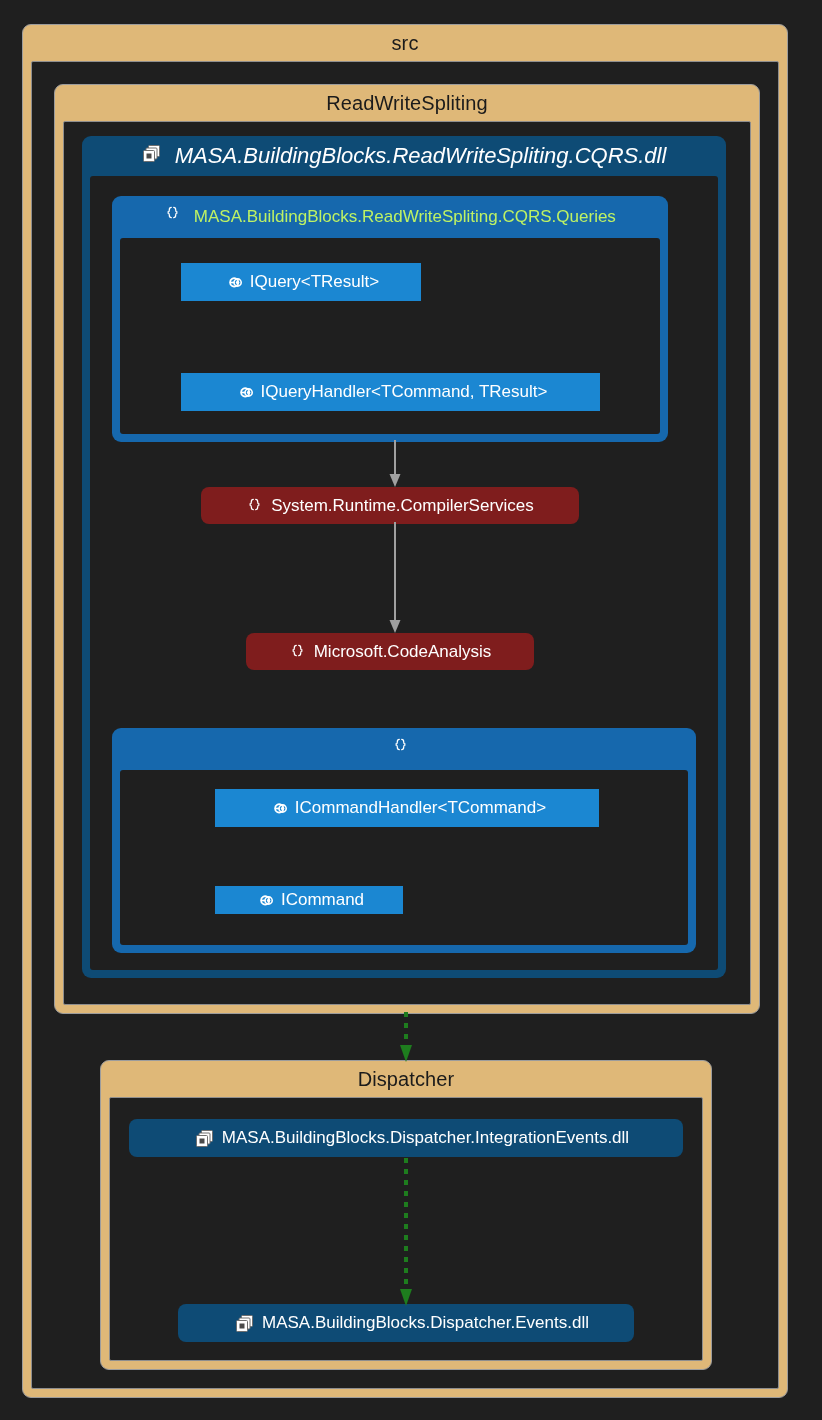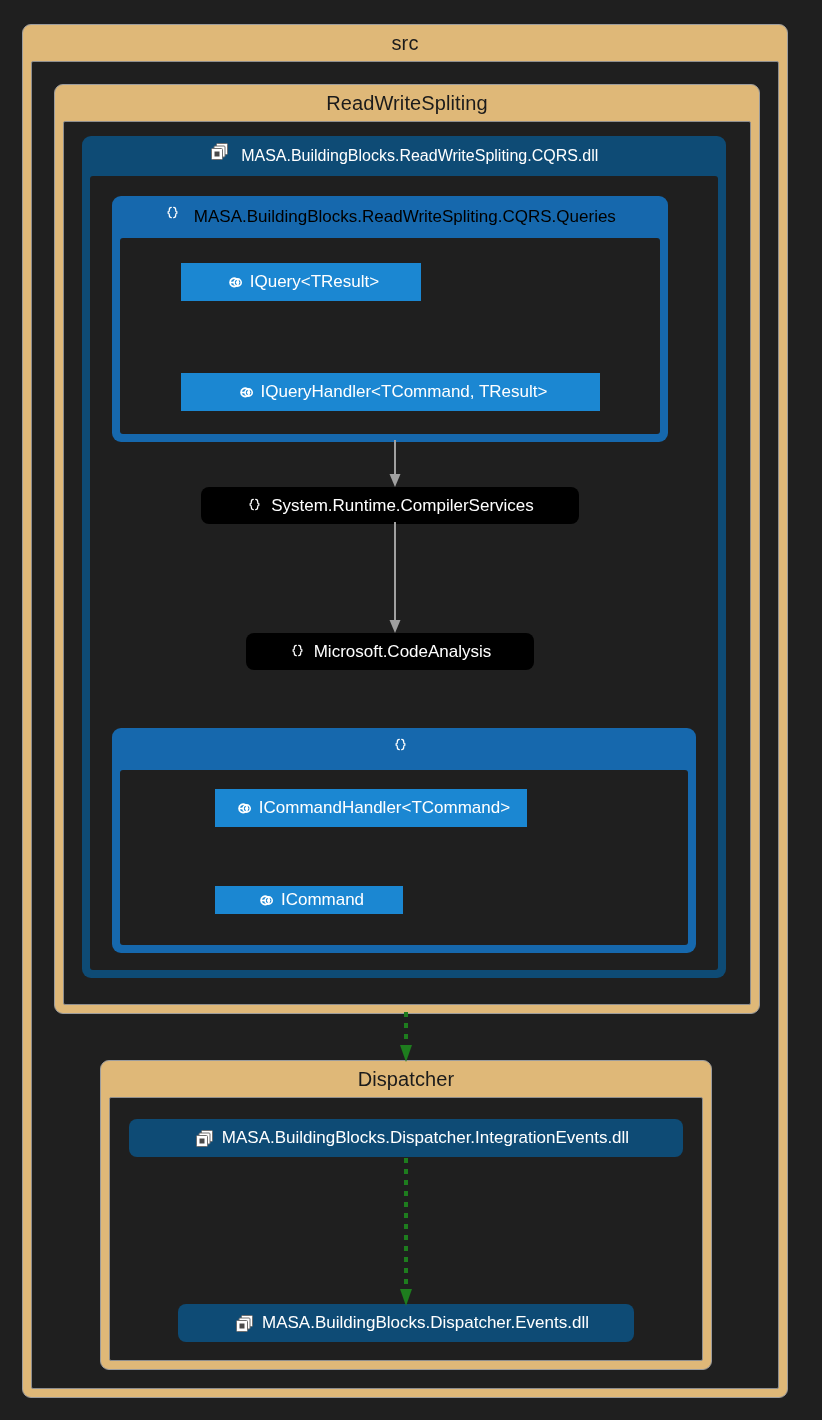--- a/index.html
+++ b/index.html
@@ -49,22 +49,23 @@
   .assembly {
     border-radius: 9px;
     background: #0e4b75;
     overflow: hidden;
   }
   .assembly > .asm-title {
     height: 56px;
     line-height: 40px;
     text-align: center;
     color: #ffffff;
-    font-size: 16px;
-    white-space: nowrap;
+    font-size: 22px;
+    white-space: nowrap;
+    font-style: italic;
   }
   .assembly > .asm-body {
     position: absolute;
     left: 8px; right: 8px;
     top: 40px; bottom: 8px;
     background: #1f1f1f;
     border-radius: 3px;
   }
 
   
@@ -83,36 +84,36 @@
   
   .ns {
     border-radius: 9px;
     background: #1668ad;
     overflow: hidden;
   }
   .ns > .ns-title {
     height: 42px;
     line-height: 42px;
     text-align: center;
-    color: #000000;
+    color: #bef264;
     font-size: 17px;
     white-space: nowrap;
   }
   .ns > .ns-body {
     position: absolute;
     left: 8px; right: 8px;
     top: 42px; bottom: 8px;
     background: #1f1f1f;
     border-radius: 3px;
   }
 
   
   .ns-pill {
     border-radius: 8px;
-    background: #000000;
+    background: #7f1d1d;
     color: #fff;
     font-size: 17px;
     display: flex;
     align-items: center;
     justify-content: center;
     white-space: nowrap;
   }
 
   
   .iface {
@@ -234,21 +235,21 @@
       <span class="ico">
         <svg width="17" height="17" viewBox="0 0 17 17" aria-hidden="true">
           <path d="M7.3 2.3c-1.9 0-2.0 1.1-2.0 2.6 0 1.4-.2 2.0-1.1 2.0v1.2c.9 0 1.1.6 1.1 2.0 0 1.5.1 2.6 2.0 2.6" fill="none" stroke="#ffffff" stroke-width="1.3" stroke-linecap="round"></path>
           <path d="M9.7 2.3c1.9 0 2.0 1.1 2.0 2.6 0 1.4.2 2.0 1.1 2.0v1.2c-.9 0-1.1.6-1.1 2.0 0 1.5-.1 2.6-2.0 2.6" fill="none" stroke="#ffffff" stroke-width="1.3" stroke-linecap="round"></path>
         </svg>
       </span>
     </div>
     <div class="ns-body"></div>
   </div>
 
-  <div class="abs iface" style="left:215px; top:789px; width:312px; height:38px;">
+  <div class="abs iface" style="left:215px; top:789px; width:384px; height:38px;">
     <span class="ico">
       <svg width="19" height="13" viewBox="0 0 19 13" aria-hidden="true">
         <path d="M7 6.5 A4.2 4.2 0 1 0 7 6.4" fill="none" stroke="#ffffff" stroke-width="1.7"></path>
         <line x1="7" y1="6.5" x2="11.6" y2="6.5" stroke="#ffffff" stroke-width="1.7"></line>
         <circle cx="14.6" cy="6.5" r="3.6" fill="none" stroke="#ffffff" stroke-width="1.6"></circle>
         <circle cx="14.6" cy="6.5" r="1.7" fill="#ffffff"></circle>
       </svg>
     </span>
     <span class="lbl">ICommandHandler&lt;TCommand&gt;</span>
   </div>

